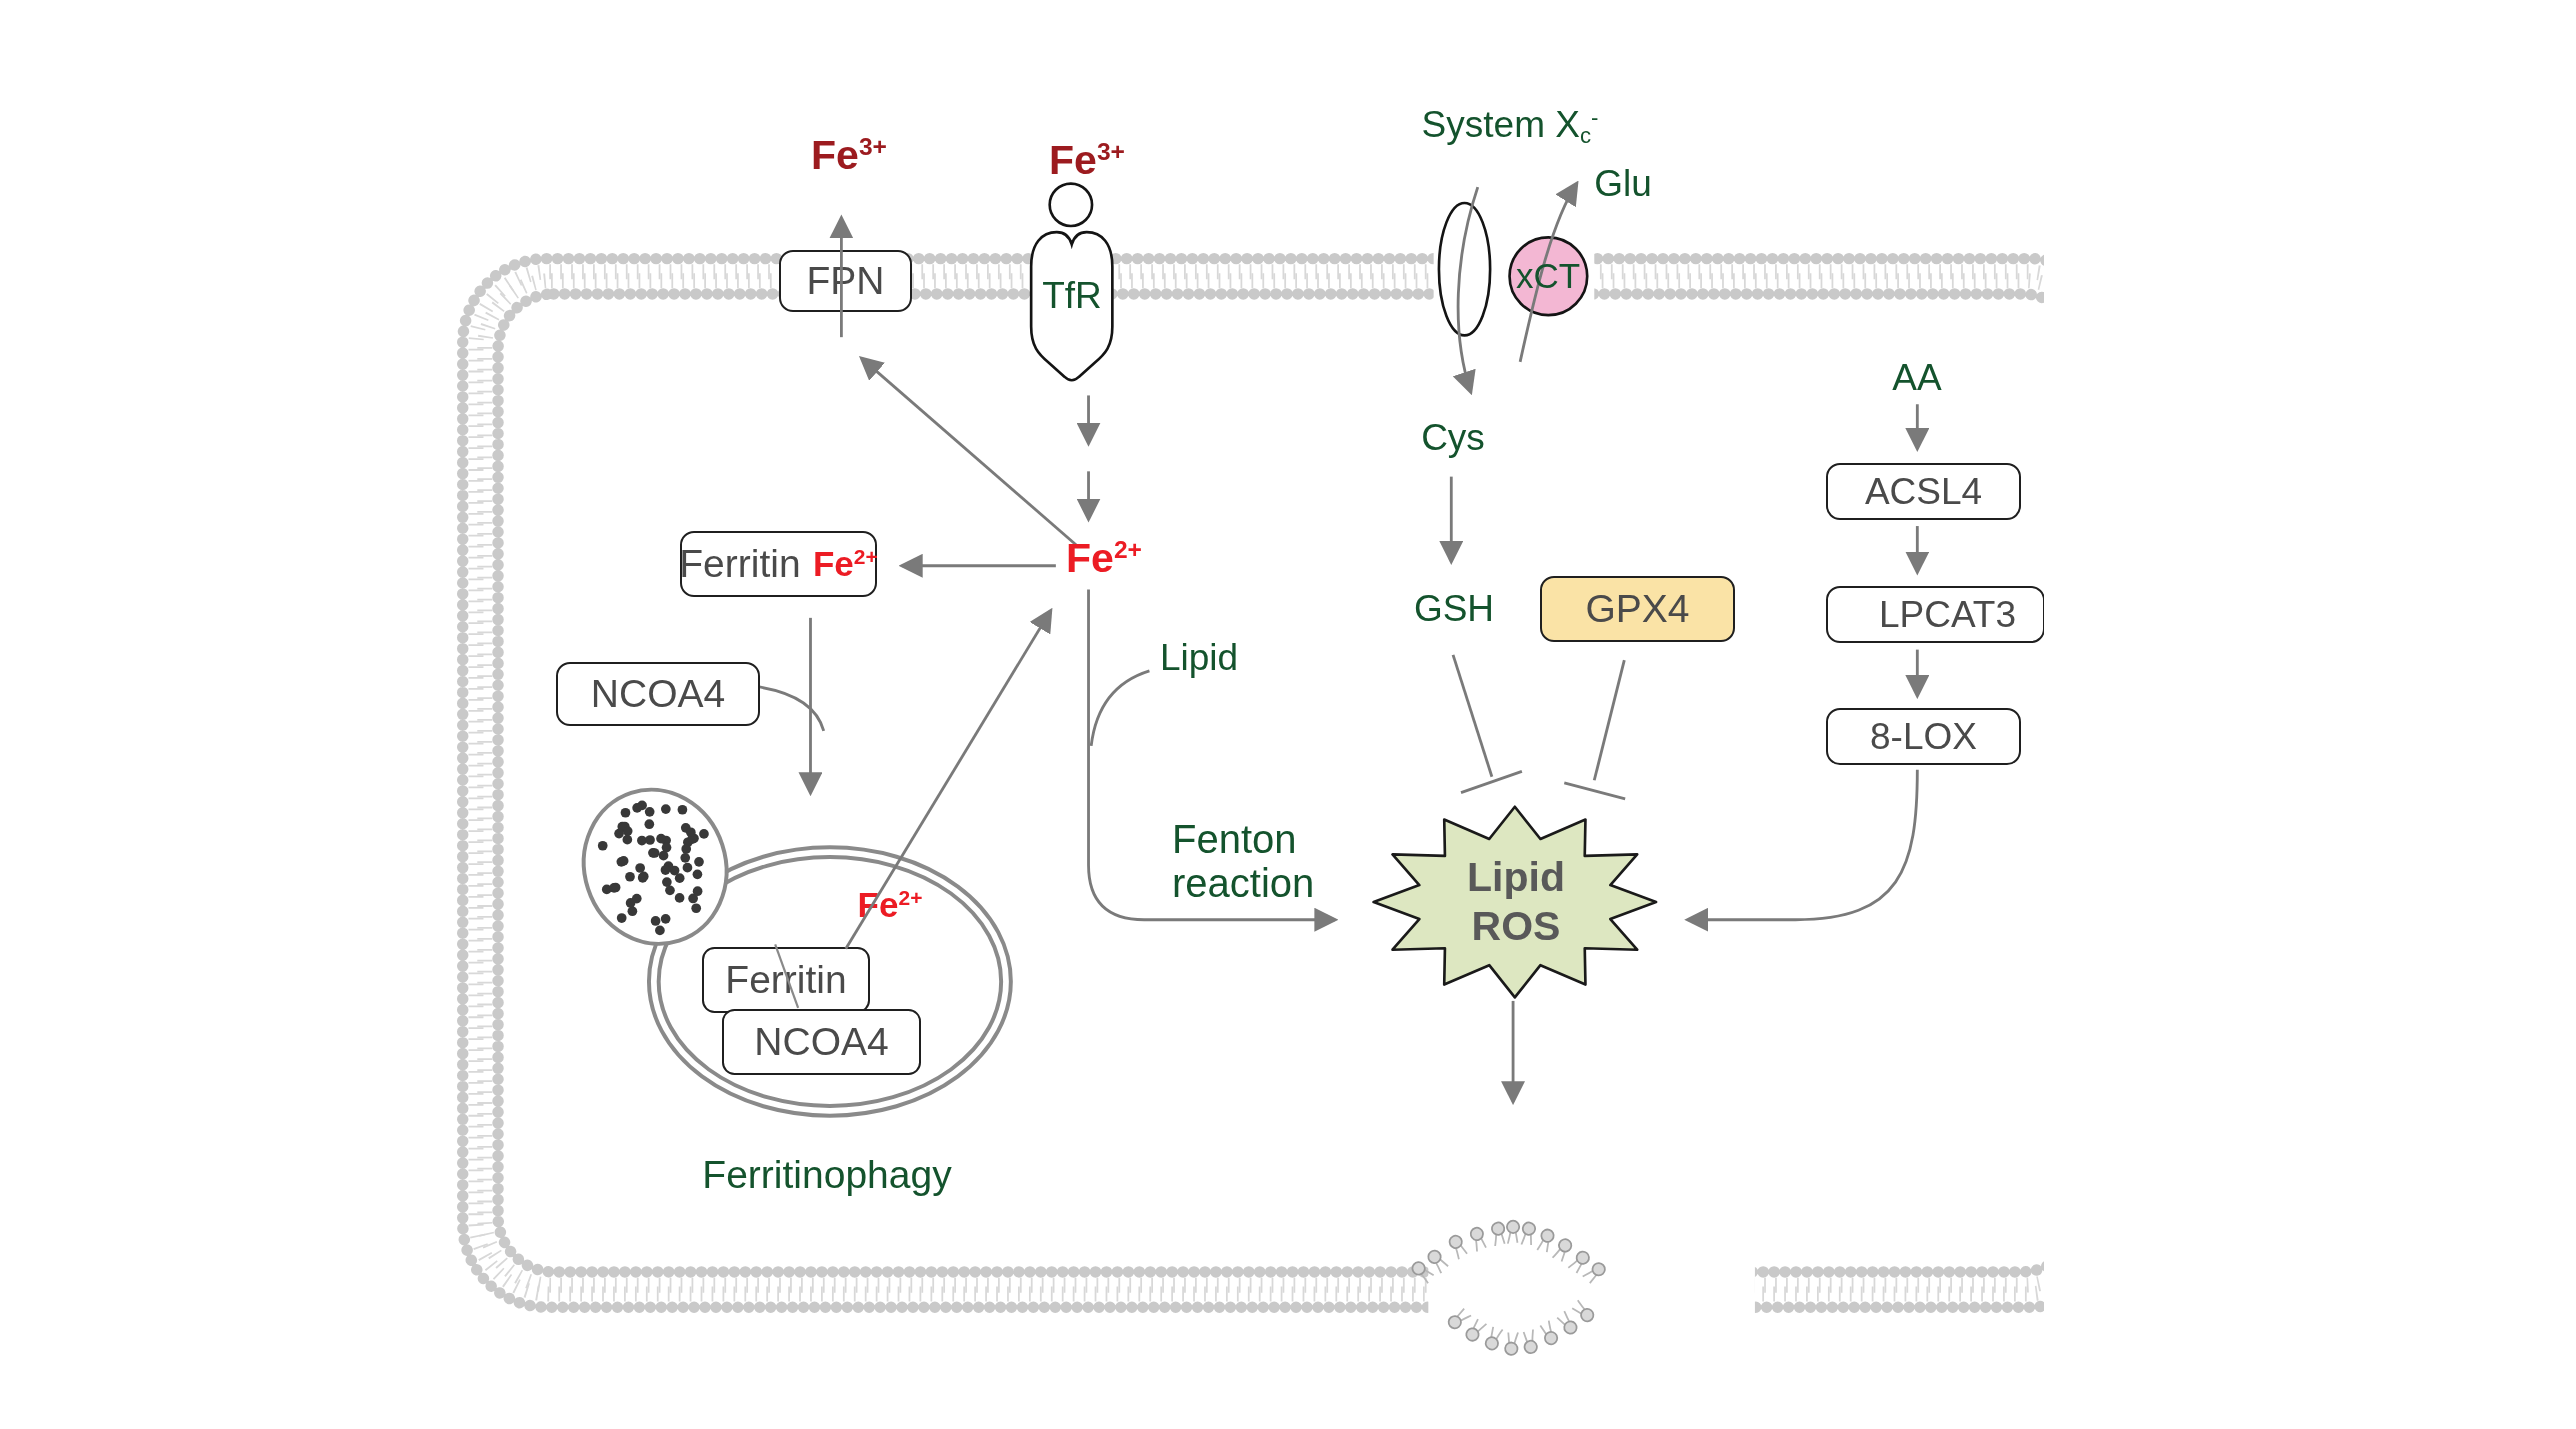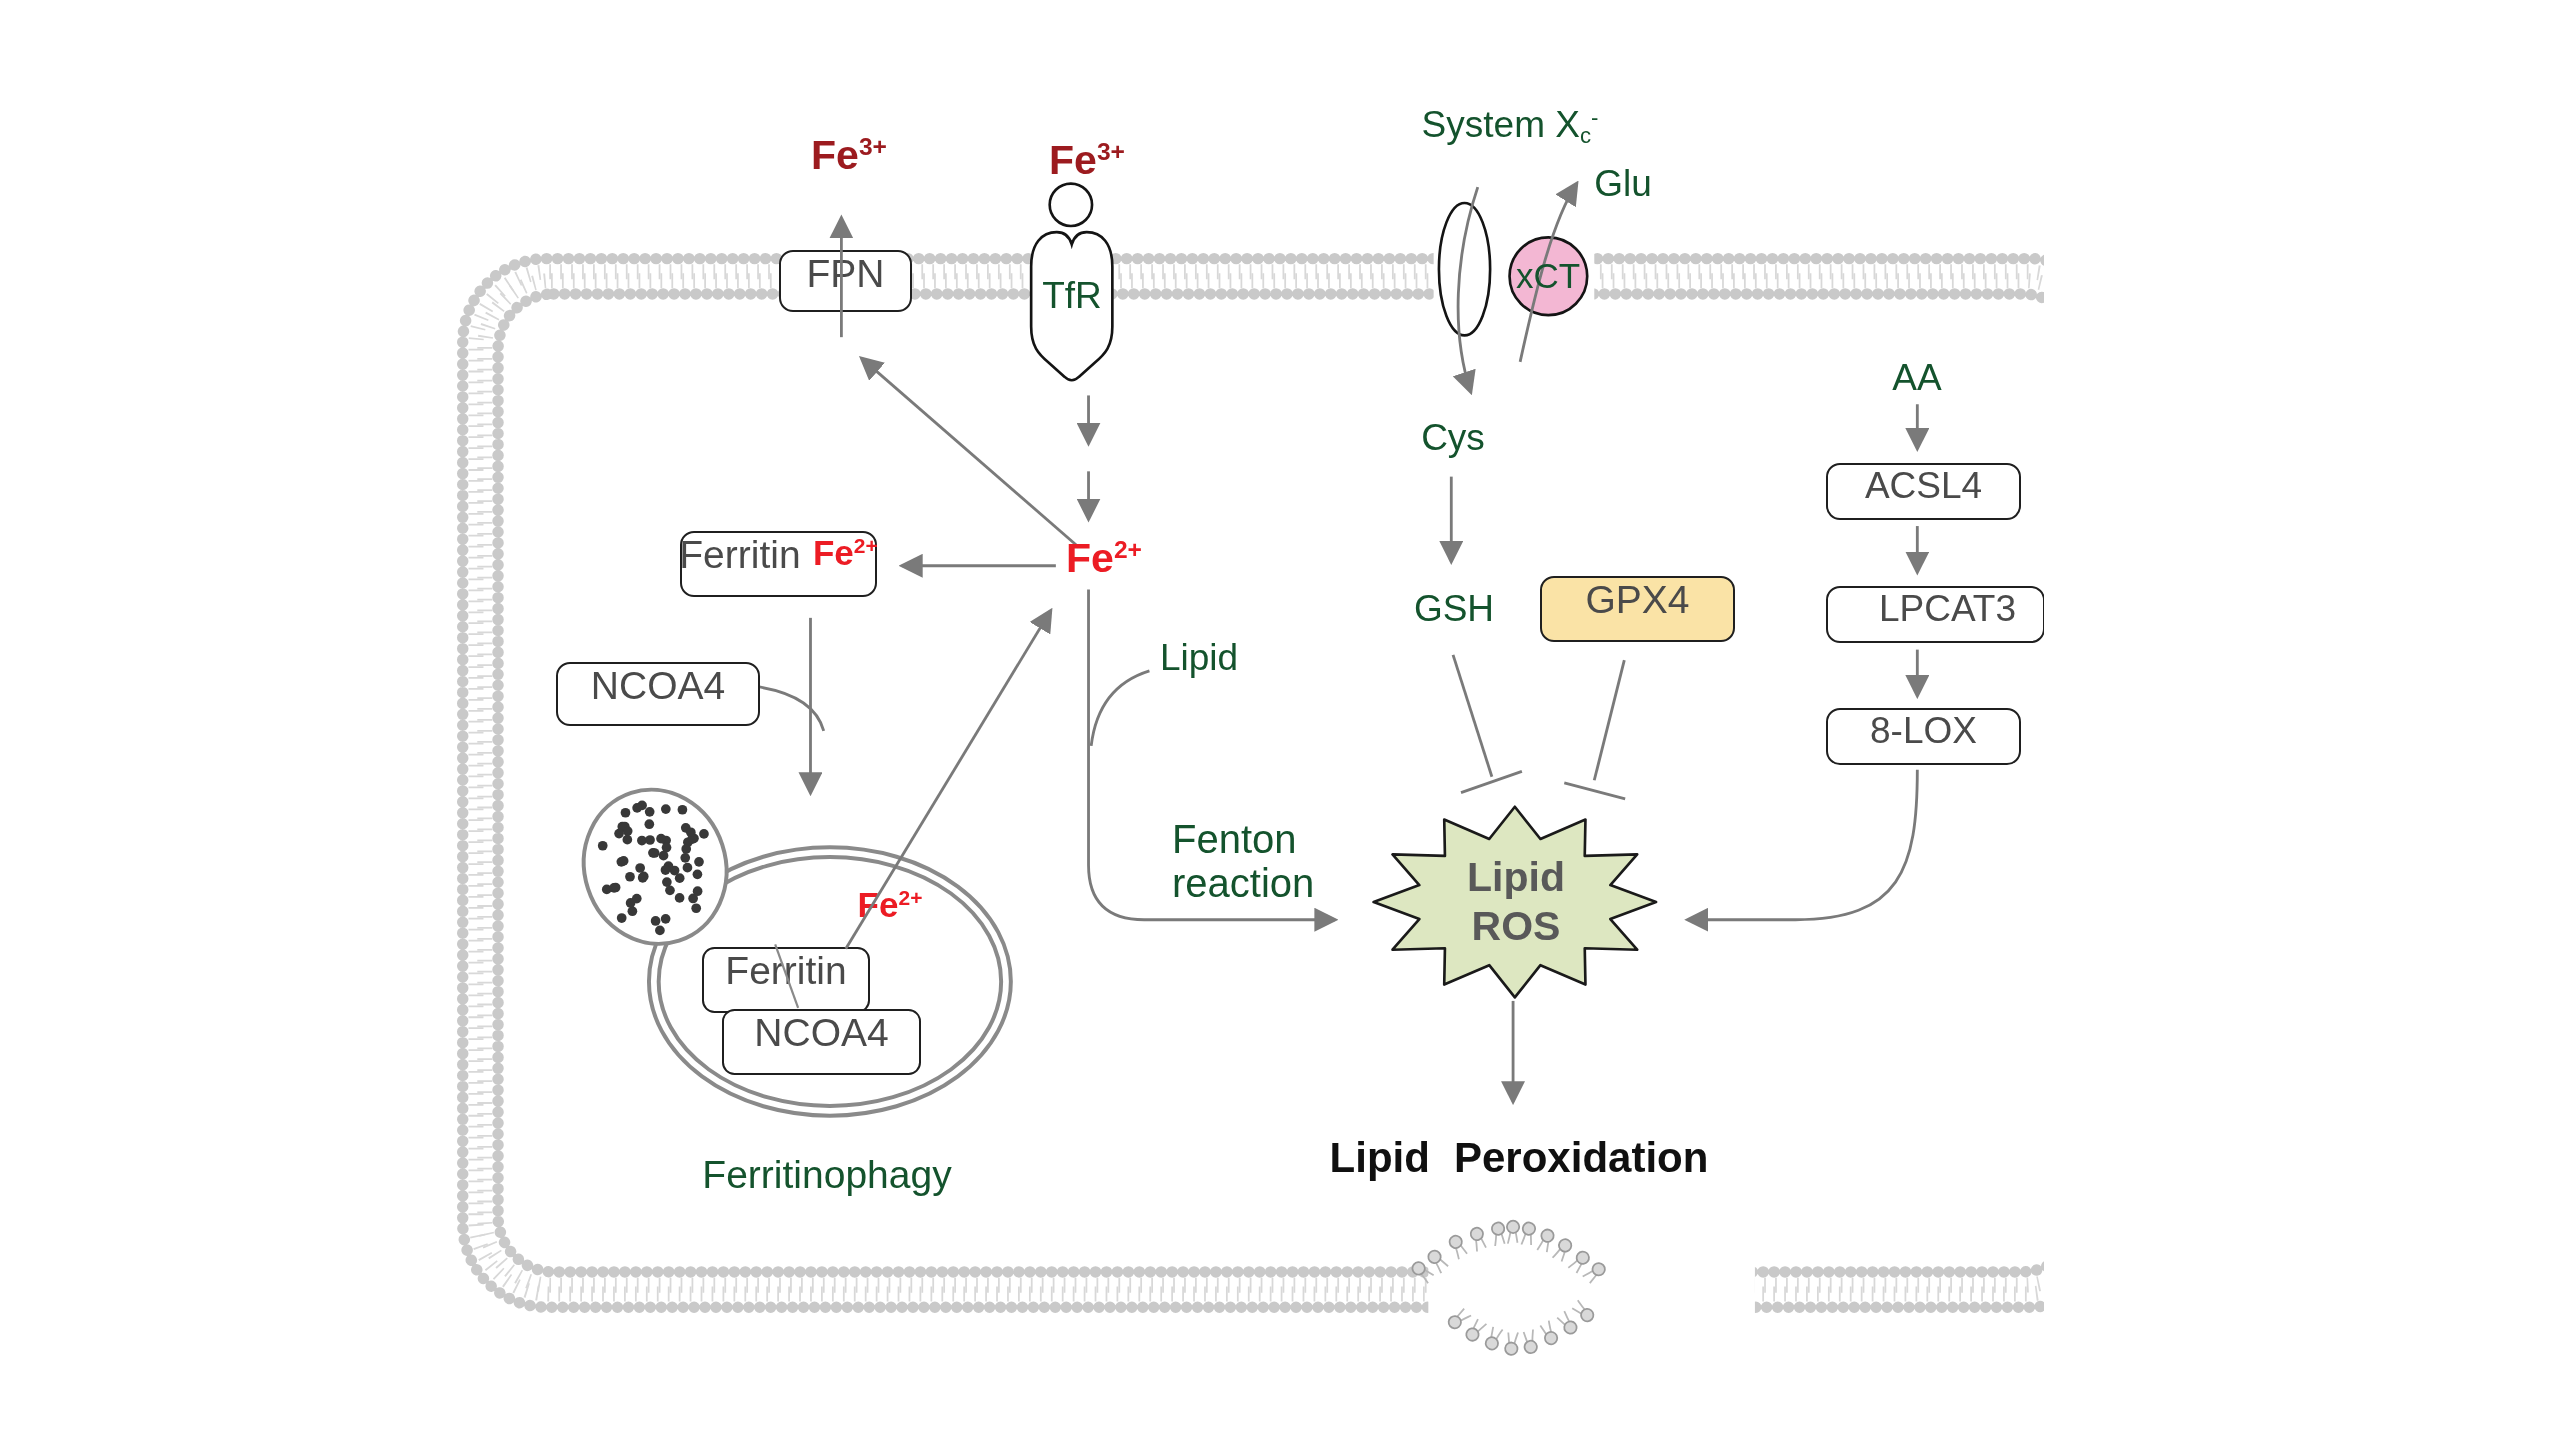--- a/index.html
+++ b/index.html
@@ -8,21 +8,21 @@
   svg{position:absolute;left:0;top:0;}
   #base{z-index:0;}
   #overlay{z-index:2;pointer-events:none;}
   .lbl{position:absolute;z-index:1;color:#14532d;font-size:37px;white-space:nowrap;}
   .ctr{transform:translate(-50%,0);text-align:center;}
   .ion{font-size:41px;font-weight:600;color:var(--red);}
   .ion.dark{color:var(--dark-red);}
   .ion sup, .sysup{font-size:0.6em;vertical-align:0.55em;}
   .syssub{font-size:0.6em;vertical-align:-0.25em;}
   .box{position:absolute;z-index:1;background:#fff;border:2.6px solid #1f1f1f;border-radius:14px;
-       display:flex;align-items:flex-start;justify-content:center;color:#4a4a4a;font-size:39px;}
+       display:flex;align-items:center;justify-content:center;color:#4a4a4a;font-size:39px;}
   .box .ion{font-size:35px;}
   .bold{font-weight:700;color:#101010;}
   .roslbl{color:#595959;font-weight:700;font-size:41px;line-height:49px;}
   .mh{fill:none;stroke:#c9c9c9;stroke-width:13;stroke-dasharray:0.1 12.3;stroke-linecap:round;}
   .mt{fill:none;stroke:#d8d8d8;stroke-width:17;stroke-dasharray:2 10.4;}
   .shape{fill:#fff;stroke:#141414;stroke-width:3;}
   .ves{fill:#fff;stroke:#8a8a8a;stroke-width:4.5;}
   .ves2{fill:none;stroke:#8a8a8a;stroke-width:4.5;}
   .ar{fill:none;stroke:#7a7a7a;stroke-width:3.2;marker-end:url(#arr);}
   .ln{fill:none;stroke:#7a7a7a;stroke-width:3.2;}
@@ -227,21 +227,20 @@
     </div>
   <div class="box" style="left:722px;top:1009px;width:195px;height:62px;border-radius:12.4px;">
       <span>NCOA4</span>
     </div>
 
   <div class="lbl ctr roslbl" style="left:1516px;top:853px;">
     <div>Lipid</div>
     <div>ROS</div>
   </div>
 
-  <div class="lbl ctr bold" style="left:1519px;top:1134px;font-size:42px;word-spacing:12.4px;">Lipid Peroxidation</div>
   <div class="lbl ctr" style="left:827px;top:1153px;font-size:39px;">Ferritinophagy</div>
 
   <svg id="overlay" width="2576" height="1429" viewBox="0 0 2918 1619">
     <path class="ar" d="M953,382 L953,247"></path>
     <path class="ar" d="M958,1075 L1190,692"></path>
     <path class="thin" d="M878,1070 L904,1142"></path>
   </svg>
 </div>
 
 

